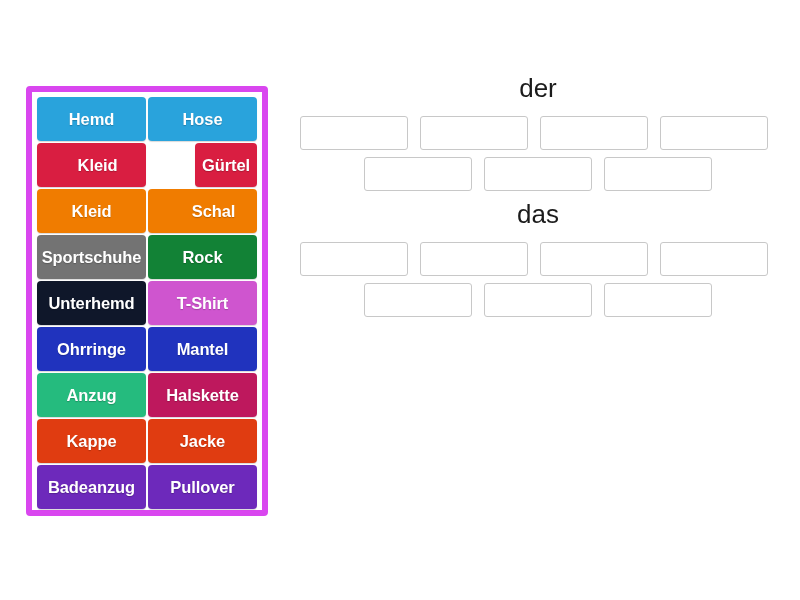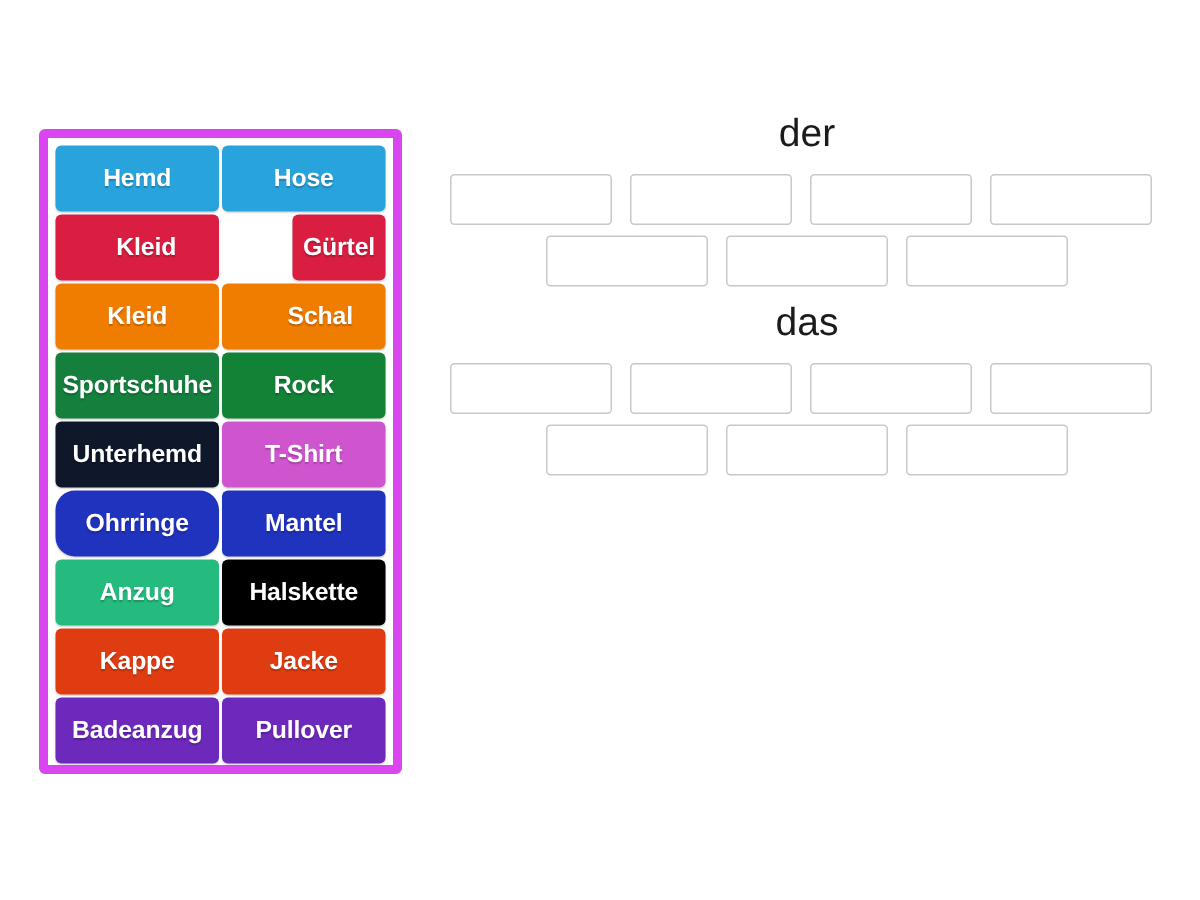--- a/index.html
+++ b/index.html
@@ -98,28 +98,28 @@
 <body>
 
 <div id="tile-panel">
   <div id="tile-grid">
       <div class="tile" style="background: rgb(41, 163, 220);">Hemd</div>
       <div class="tile" style="background: rgb(41, 163, 220);">Hose</div>
       <div class="tile" style="background: rgb(217, 30, 65); padding-left: 12px;">Kleid</div>
       <div class="tile" style="background: rgb(217, 30, 65); margin-left: 48px;">Gürtel</div>
       <div class="tile" style="background: rgb(240, 124, 0);">Kleid</div>
       <div class="tile" style="background: rgb(240, 124, 0); padding-left: 22px;">Schal</div>
-      <div class="tile" style="background: #15803d;">Sportschuhe</div>
+      <div class="tile" style="background: #737373;">Sportschuhe</div>
       <div class="tile" style="background: rgb(18, 130, 54);">Rock</div>
       <div class="tile" style="background: #0f172a;">Unterhemd</div>
       <div class="tile" style="background: rgb(207, 85, 207);">T-Shirt</div>
-      <div class="tile" style="background: rgb(32, 51, 190); border-radius: 13px;">Ohrringe</div>
+      <div class="tile" style="background: rgb(32, 51, 190);">Ohrringe</div>
       <div class="tile" style="background: rgb(32, 51, 190);">Mantel</div>
       <div class="tile" style="background: rgb(37, 187, 126);">Anzug</div>
-      <div class="tile" style="background: #000000;">Halskette</div>
+      <div class="tile" style="background: #be185d;">Halskette</div>
       <div class="tile" style="background: rgb(224, 60, 17);">Kappe</div>
       <div class="tile" style="background: rgb(224, 60, 17);">Jacke</div>
       <div class="tile" style="background: rgb(109, 41, 187);">Badeanzug</div>
       <div class="tile" style="background: rgb(109, 41, 187);">Pullover</div>
     </div>
 </div>
 
 <div id="categories">
     <div class="category">
       <div class="cat-title">der</div>

